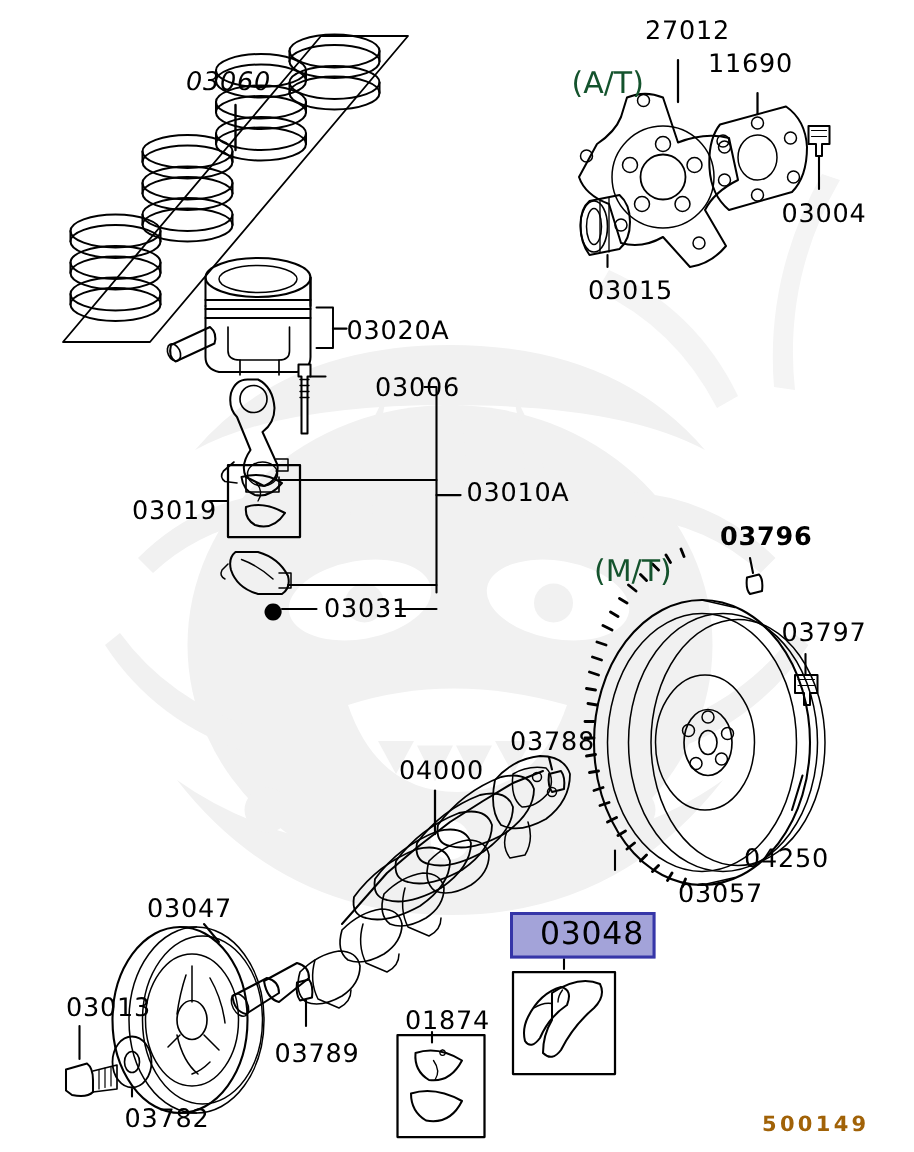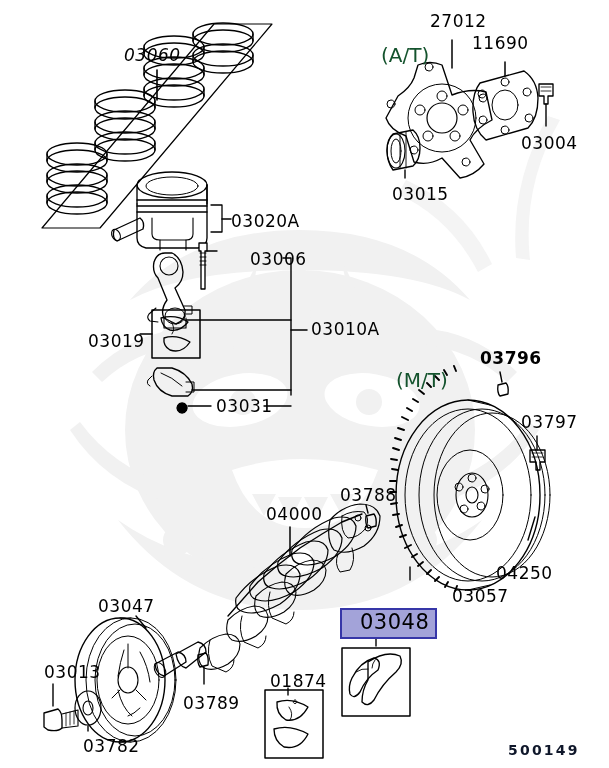--- a/index.html
+++ b/index.html
@@ -47,21 +47,21 @@
     line-height:23px;
     color:#000;
     white-space:nowrap;
     letter-spacing:0.5px;
     box-sizing:border-box;
   }
   .refno{
     position:absolute;
     font-size:14px;
     letter-spacing:2.2px;
-    color:#0f172a;
+    color:#a16207;
     font-weight:700;
     white-space:nowrap;
   }
 </style>
 </head>
 <body>
 
 <div id="stage">
 
   <svg id="watermark" viewBox="0 0 609 768">

